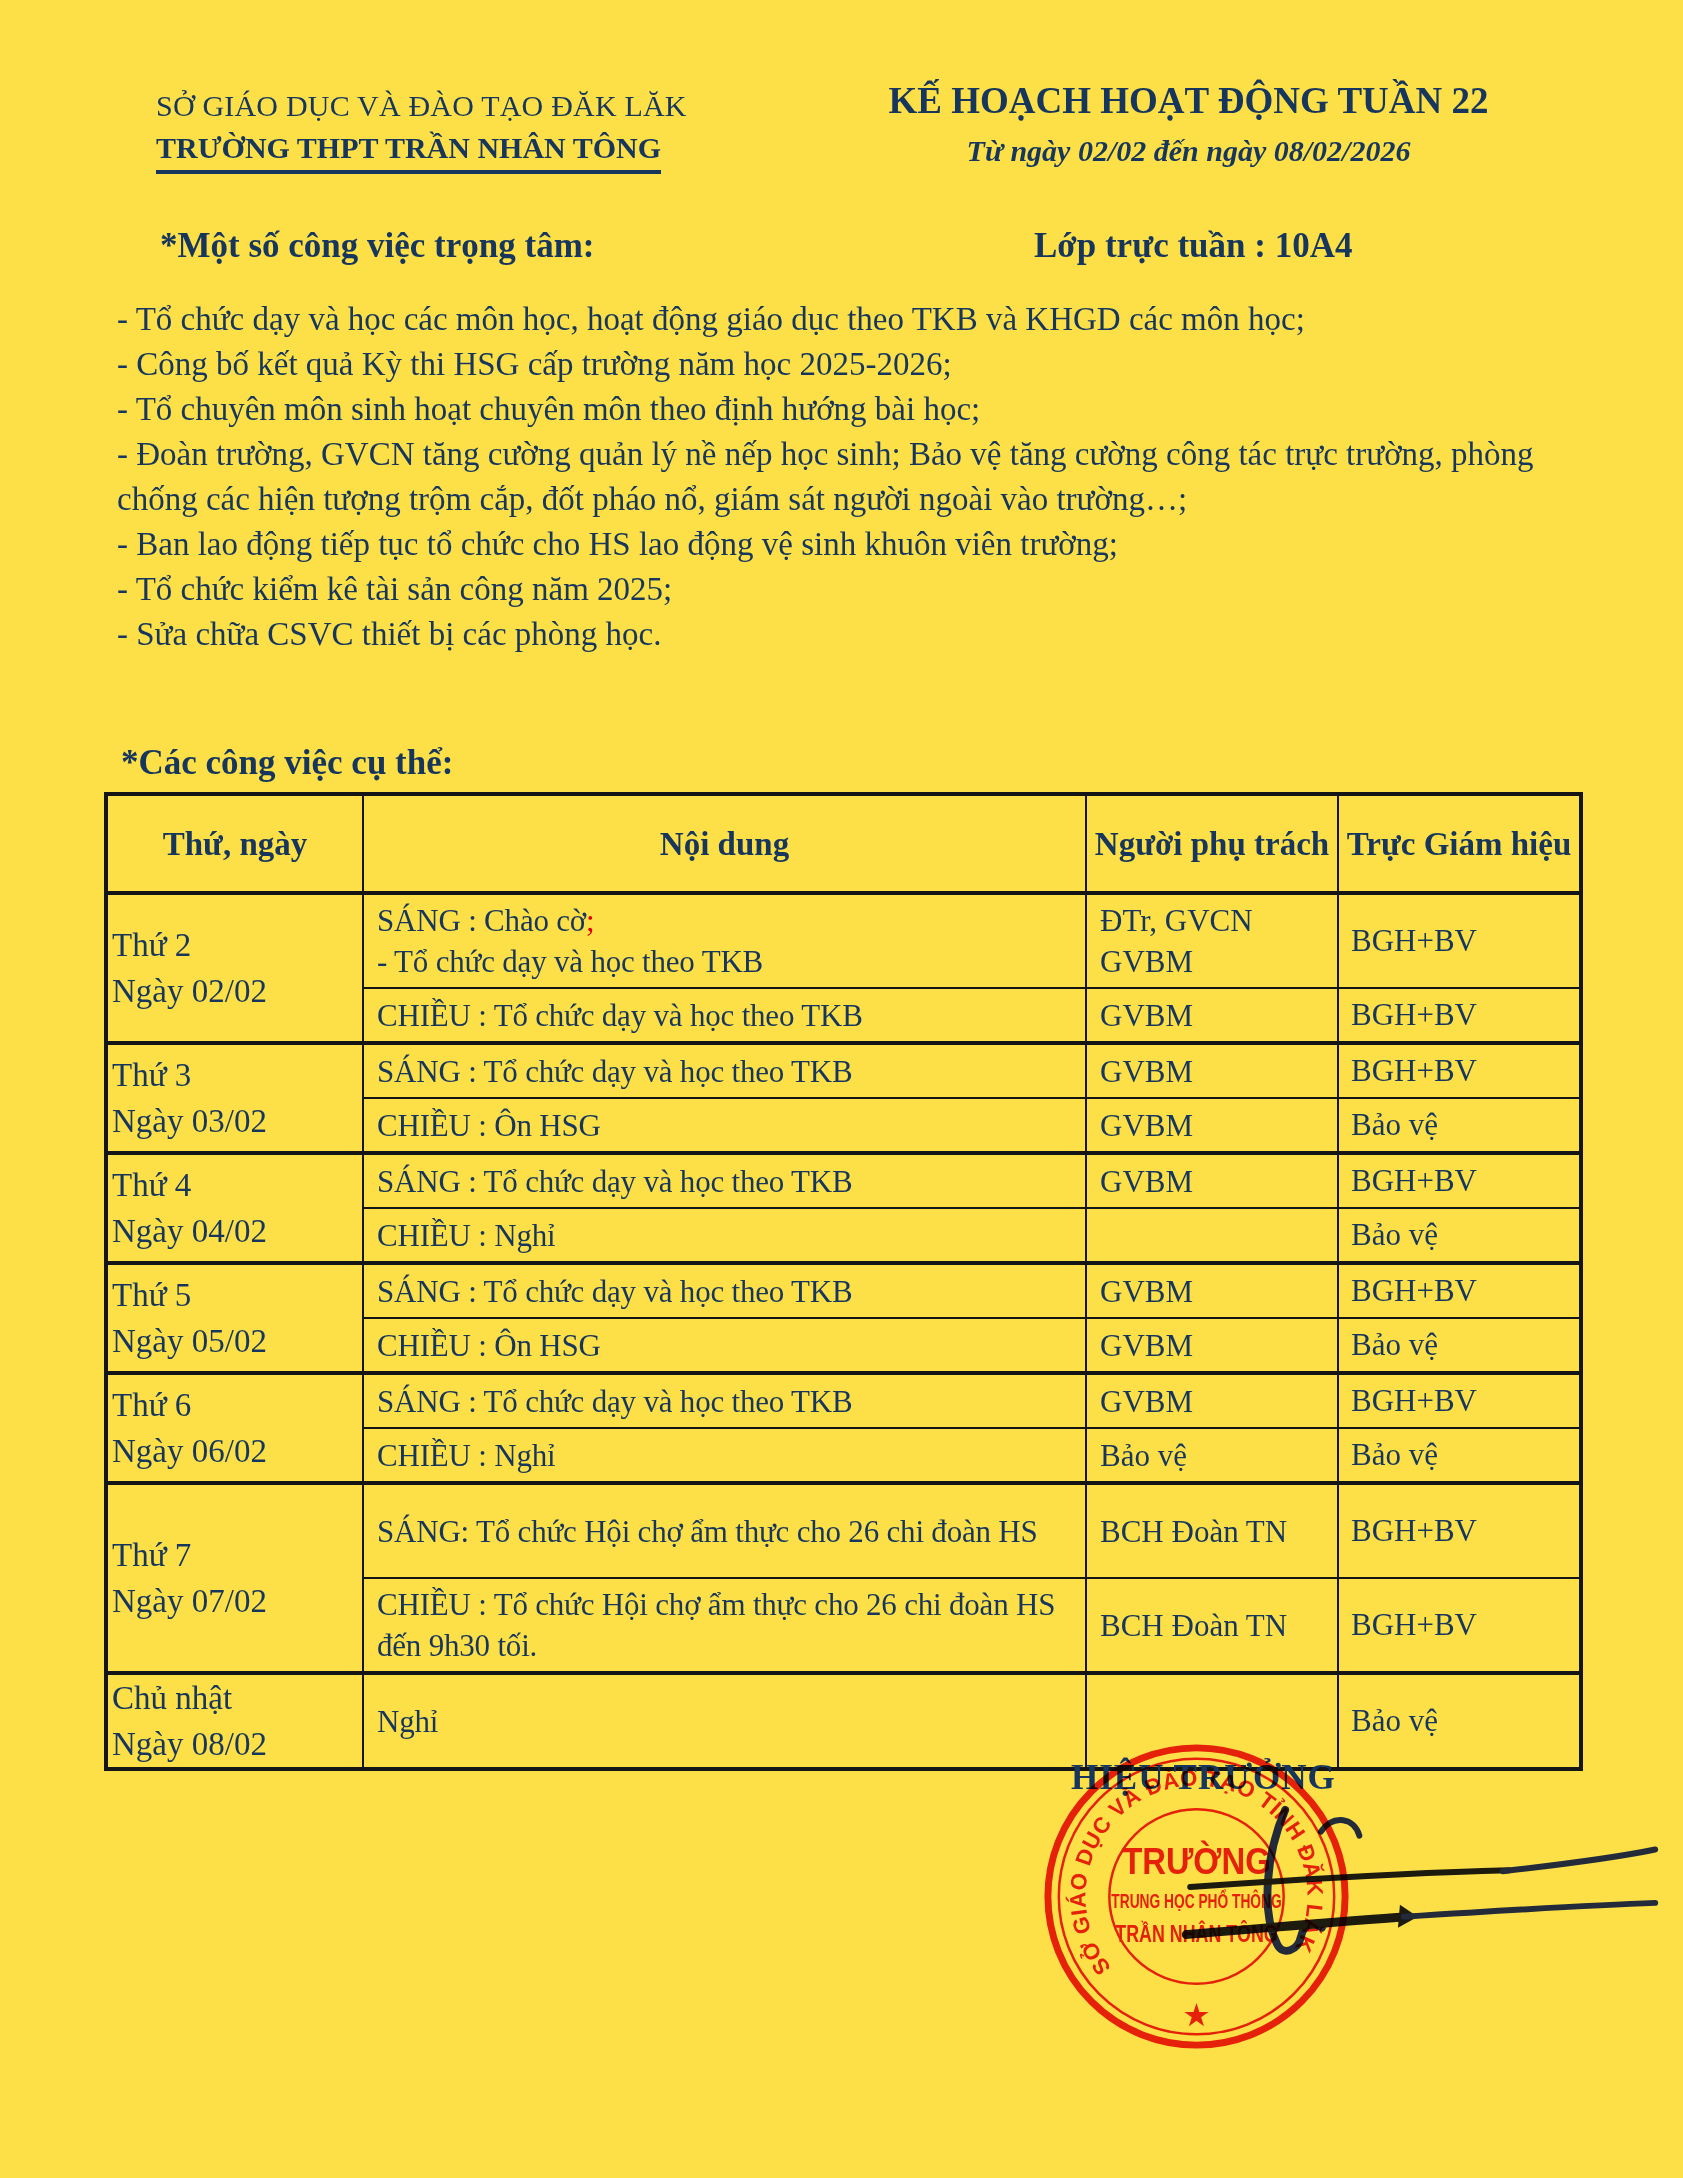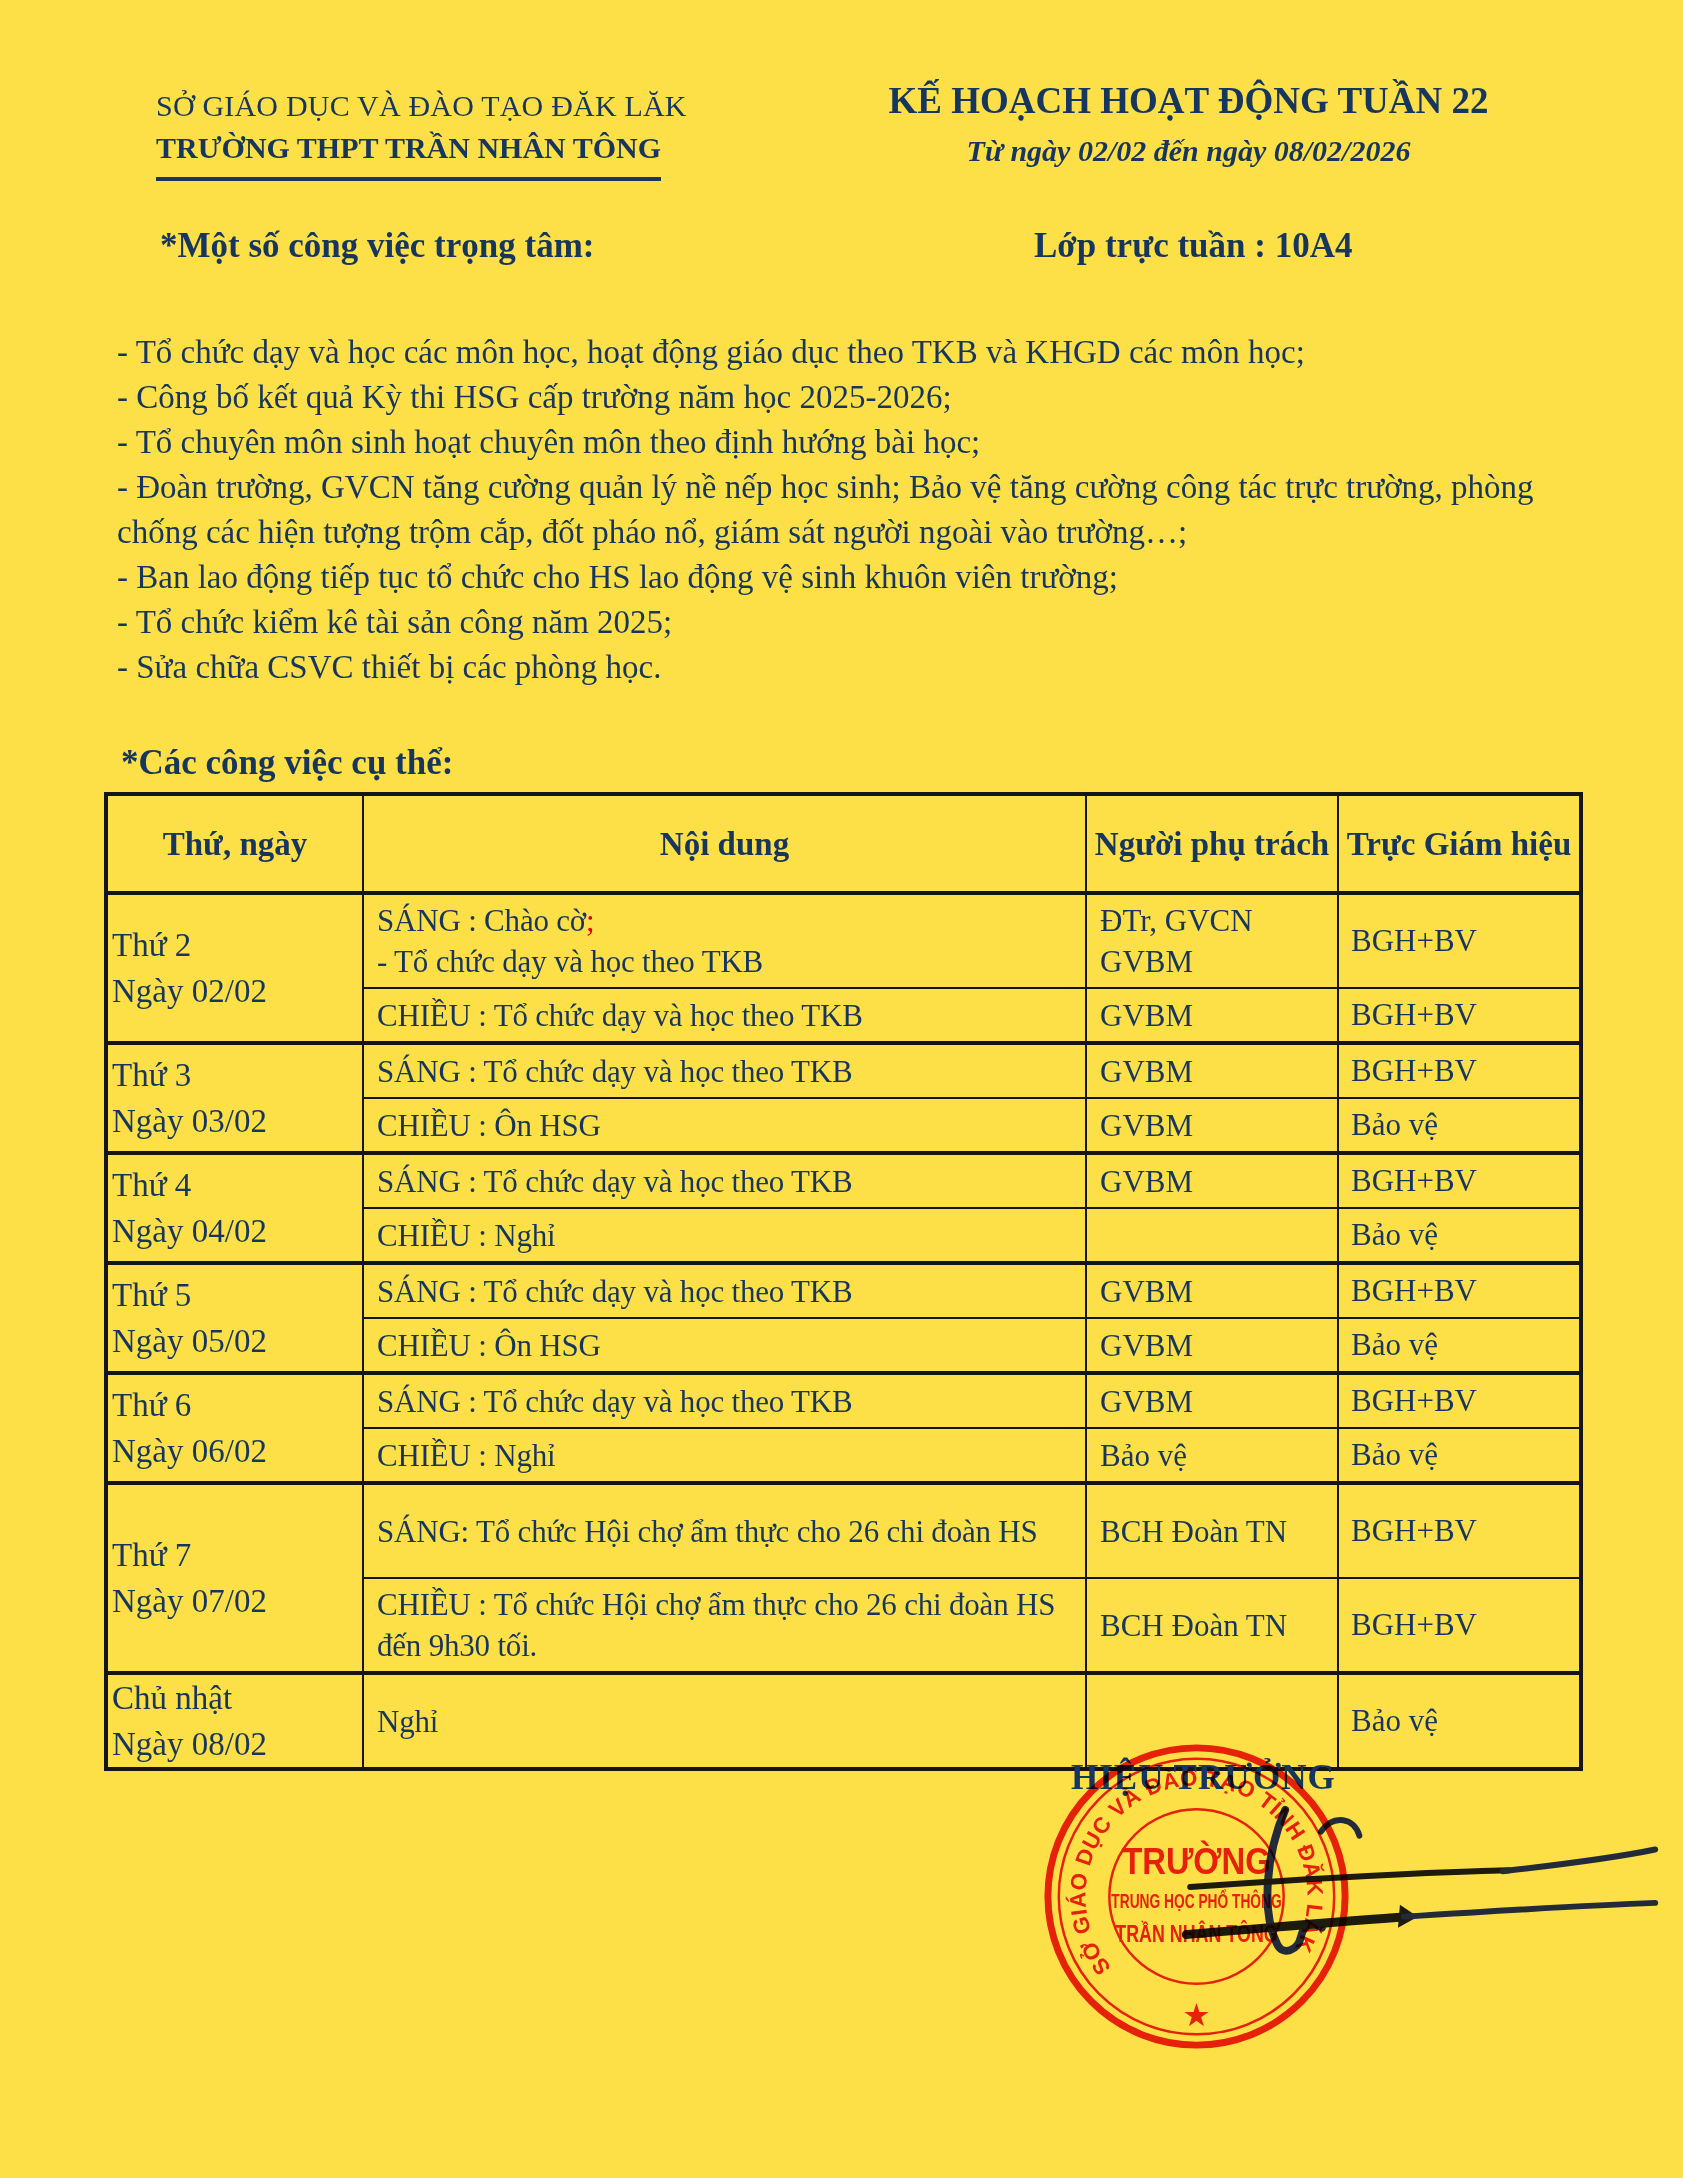--- a/index.html
+++ b/index.html
@@ -3,28 +3,28 @@
 <meta charset="utf-8">
 <style>
   html,body{margin:0;padding:0;background:#ffffff;}
   .page{
     position:relative;width:1683px;height:2178px;background:#fde047;overflow:hidden;
     font-family:"Liberation Serif","DejaVu Serif",serif;color:#17365D;
   }
   
   .hdr-left{position:absolute;left:156px;top:85px;font-size:30px;line-height:42px;white-space:nowrap;}
   .hdr-left .dept{font-weight:normal;letter-spacing:0.2px;}
-  .hdr-left .school{font-weight:bold;display:inline-block;border-bottom:4px solid #17365D;padding-bottom:8px;}
+  .hdr-left .school{font-weight:bold;display:inline-block;border-bottom:4px solid #17365D;padding-bottom:1px;}
   .hdr-right{position:absolute;left:822px;top:79px;width:733px;text-align:center;}
   .plan-title{font-size:37px;font-weight:bold;white-space:nowrap;}
   .plan-dates{font-size:30px;font-style:italic;font-weight:bold;margin-top:12px;}
   
   .focus-heading{position:absolute;left:160px;top:226px;font-size:35px;font-weight:bold;}
   .duty-class{position:absolute;left:1034px;top:226px;font-size:35px;font-weight:bold;}
-  .bullets{position:absolute;left:117px;top:297px;width:1483px;margin-top:33px;}
+  .bullets{position:absolute;left:117px;top:297px;width:1483px;}
   .bullets p{margin:0;font-size:33px;line-height:45px;}
   .specific-heading{position:absolute;left:121px;top:743px;font-size:35px;font-weight:bold;}
   
   table.sched{position:absolute;left:104px;top:792px;width:1475px;border-collapse:collapse;table-layout:fixed;
     border:4px solid #151515;}
   .sched th,.sched td{border:2px solid #151515;vertical-align:middle;overflow:hidden;}
   .sched tr.gstart th,.sched tr.gstart td{border-top:4px solid #151515;}
   .sched th{font-size:33px;font-weight:bold;text-align:center;line-height:42px;padding:4px 2px;}
   .sched tr.h-hdr{height:99px;}
   .sched tr.h-big{height:95px;}

